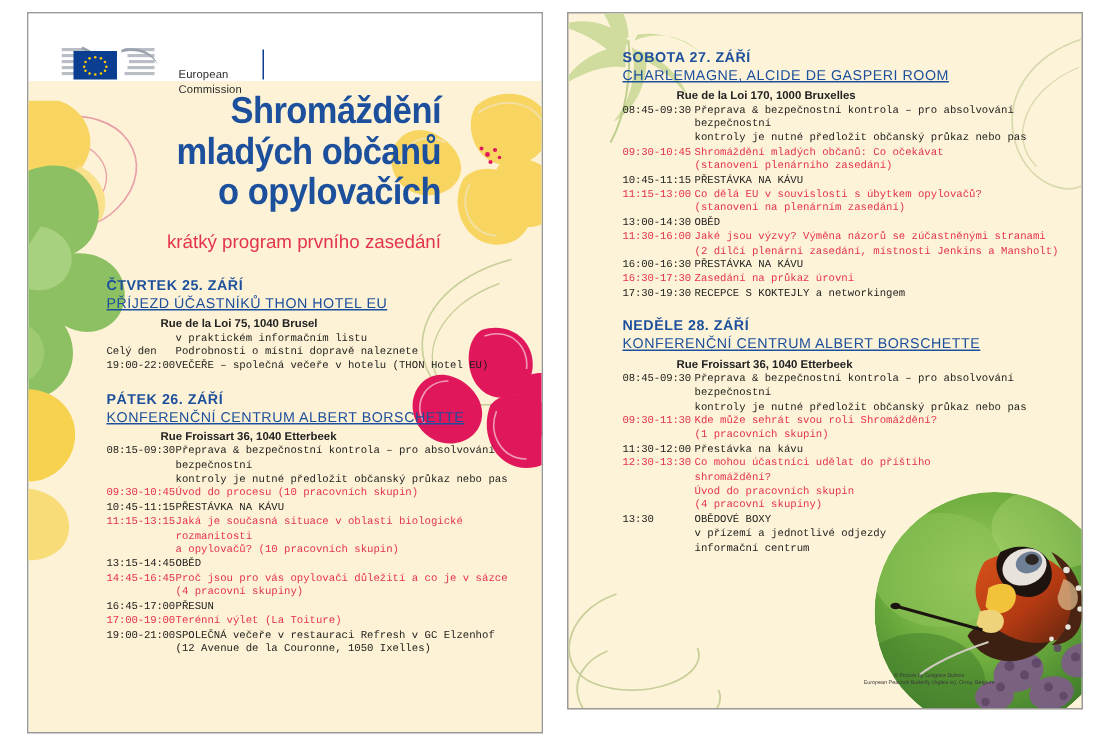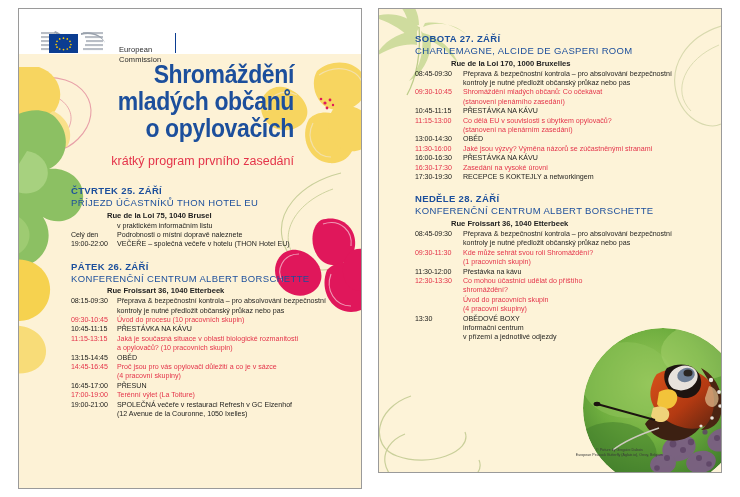--- a/index.html
+++ b/index.html
@@ -192,37 +192,38 @@
     letter-spacing: 0.35px;
     line-height: 12px;
     font-family: "Liberation Sans", sans-serif;
   }
   .venue {
     color: #1c4f9c;
     font-size: 9.5px;
     letter-spacing: 0.35px;
     line-height: 12.5px;
     font-family: "Liberation Sans", sans-serif;
+    text-decoration: underline;
   }
   .address {
     color: #222222;
     font-weight: bold;
     font-size: 7.6px;
     line-height: 11px;
     margin-bottom: 1px;
     font-family: "Liberation Sans", sans-serif;
     margin-left: 36px;
   }
 
   .sched-row {
     display: flex;
     align-items: flex-start;
     font-size: 7.1px;
     line-height: 9.4px;
-    font-family: Liberation Sans, sans-serif;
+    font-family: Liberation Mono, monospace;
   }
   .sched-time {
     width: 46px;
     flex: 0 0 46px;
     white-space: nowrap;
     letter-spacing: -0.1px;
   }
   .sched-time-r { width: 48px; flex: 0 0 48px; }
   .sched-text { flex: 1 1 auto; }
   .sched-row.black .sched-time,
@@ -589,27 +590,31 @@
               <div class="sched-text">(stanovení na plenárním zasedání)</div>
             </div>
             <div class="sched-row black">
               <div class="sched-time sched-time-r">13:00-14:30</div>
               <div class="sched-text">OBĚD</div>
             </div>
             <div class="sched-row red">
               <div class="sched-time sched-time-r">11:30-16:00</div>
               <div class="sched-text">Jaké jsou výzvy? Výměna názorů se zúčastněnými stranami</div>
             </div>
+            <div class="sched-row red">
+              <div class="sched-time sched-time-r"></div>
+              <div class="sched-text">(2 dílčí plenární zasedání, místnosti Jenkins a Mansholt)</div>
+            </div>
             <div class="sched-row black">
               <div class="sched-time sched-time-r">16:00-16:30</div>
               <div class="sched-text">PŘESTÁVKA NA KÁVU</div>
             </div>
             <div class="sched-row red">
               <div class="sched-time sched-time-r">16:30-17:30</div>
-              <div class="sched-text">Zasedání na vysoké úrovni</div>
+              <div class="sched-text">Zasedání na průkaz úrovni</div>
             </div>
             <div class="sched-row black">
               <div class="sched-time sched-time-r">17:30-19:30</div>
               <div class="sched-text">RECEPCE S KOKTEJLY a networkingem</div>
             </div>
           </div>
           <div class="day-block">
             <div class="day-name">NEDĚLE 28. ZÁŘÍ</div>
             <div class="venue">KONFERENČNÍ CENTRUM ALBERT BORSCHETTE</div>
             <div class="address">Rue Froissart 36, 1040 Etterbeek</div>
@@ -648,25 +653,25 @@
             <div class="sched-row red">
               <div class="sched-time sched-time-r"></div>
               <div class="sched-text">(4 pracovní skupiny)</div>
             </div>
             <div class="sched-row black">
               <div class="sched-time sched-time-r">13:30</div>
               <div class="sched-text">OBĚDOVÉ BOXY</div>
             </div>
             <div class="sched-row black">
               <div class="sched-time sched-time-r"></div>
+              <div class="sched-text">v přízemí a jednotlivé odjezdy</div>
+            </div>
+            <div class="sched-row black">
+              <div class="sched-time sched-time-r"></div>
               <div class="sched-text">informační centrum</div>
-            </div>
-            <div class="sched-row black">
-              <div class="sched-time sched-time-r"></div>
-              <div class="sched-text">v přízemí a jednotlivé odjezdy</div>
             </div>
           </div>
         </div>
 
       <div class="photo-credit">
         <div>© Picture by Gregoire Dubois</div>
         <div>European Peacock Butterfly (Aglais io), Orroy, Belgium</div>
       </div>
 
     </div>

